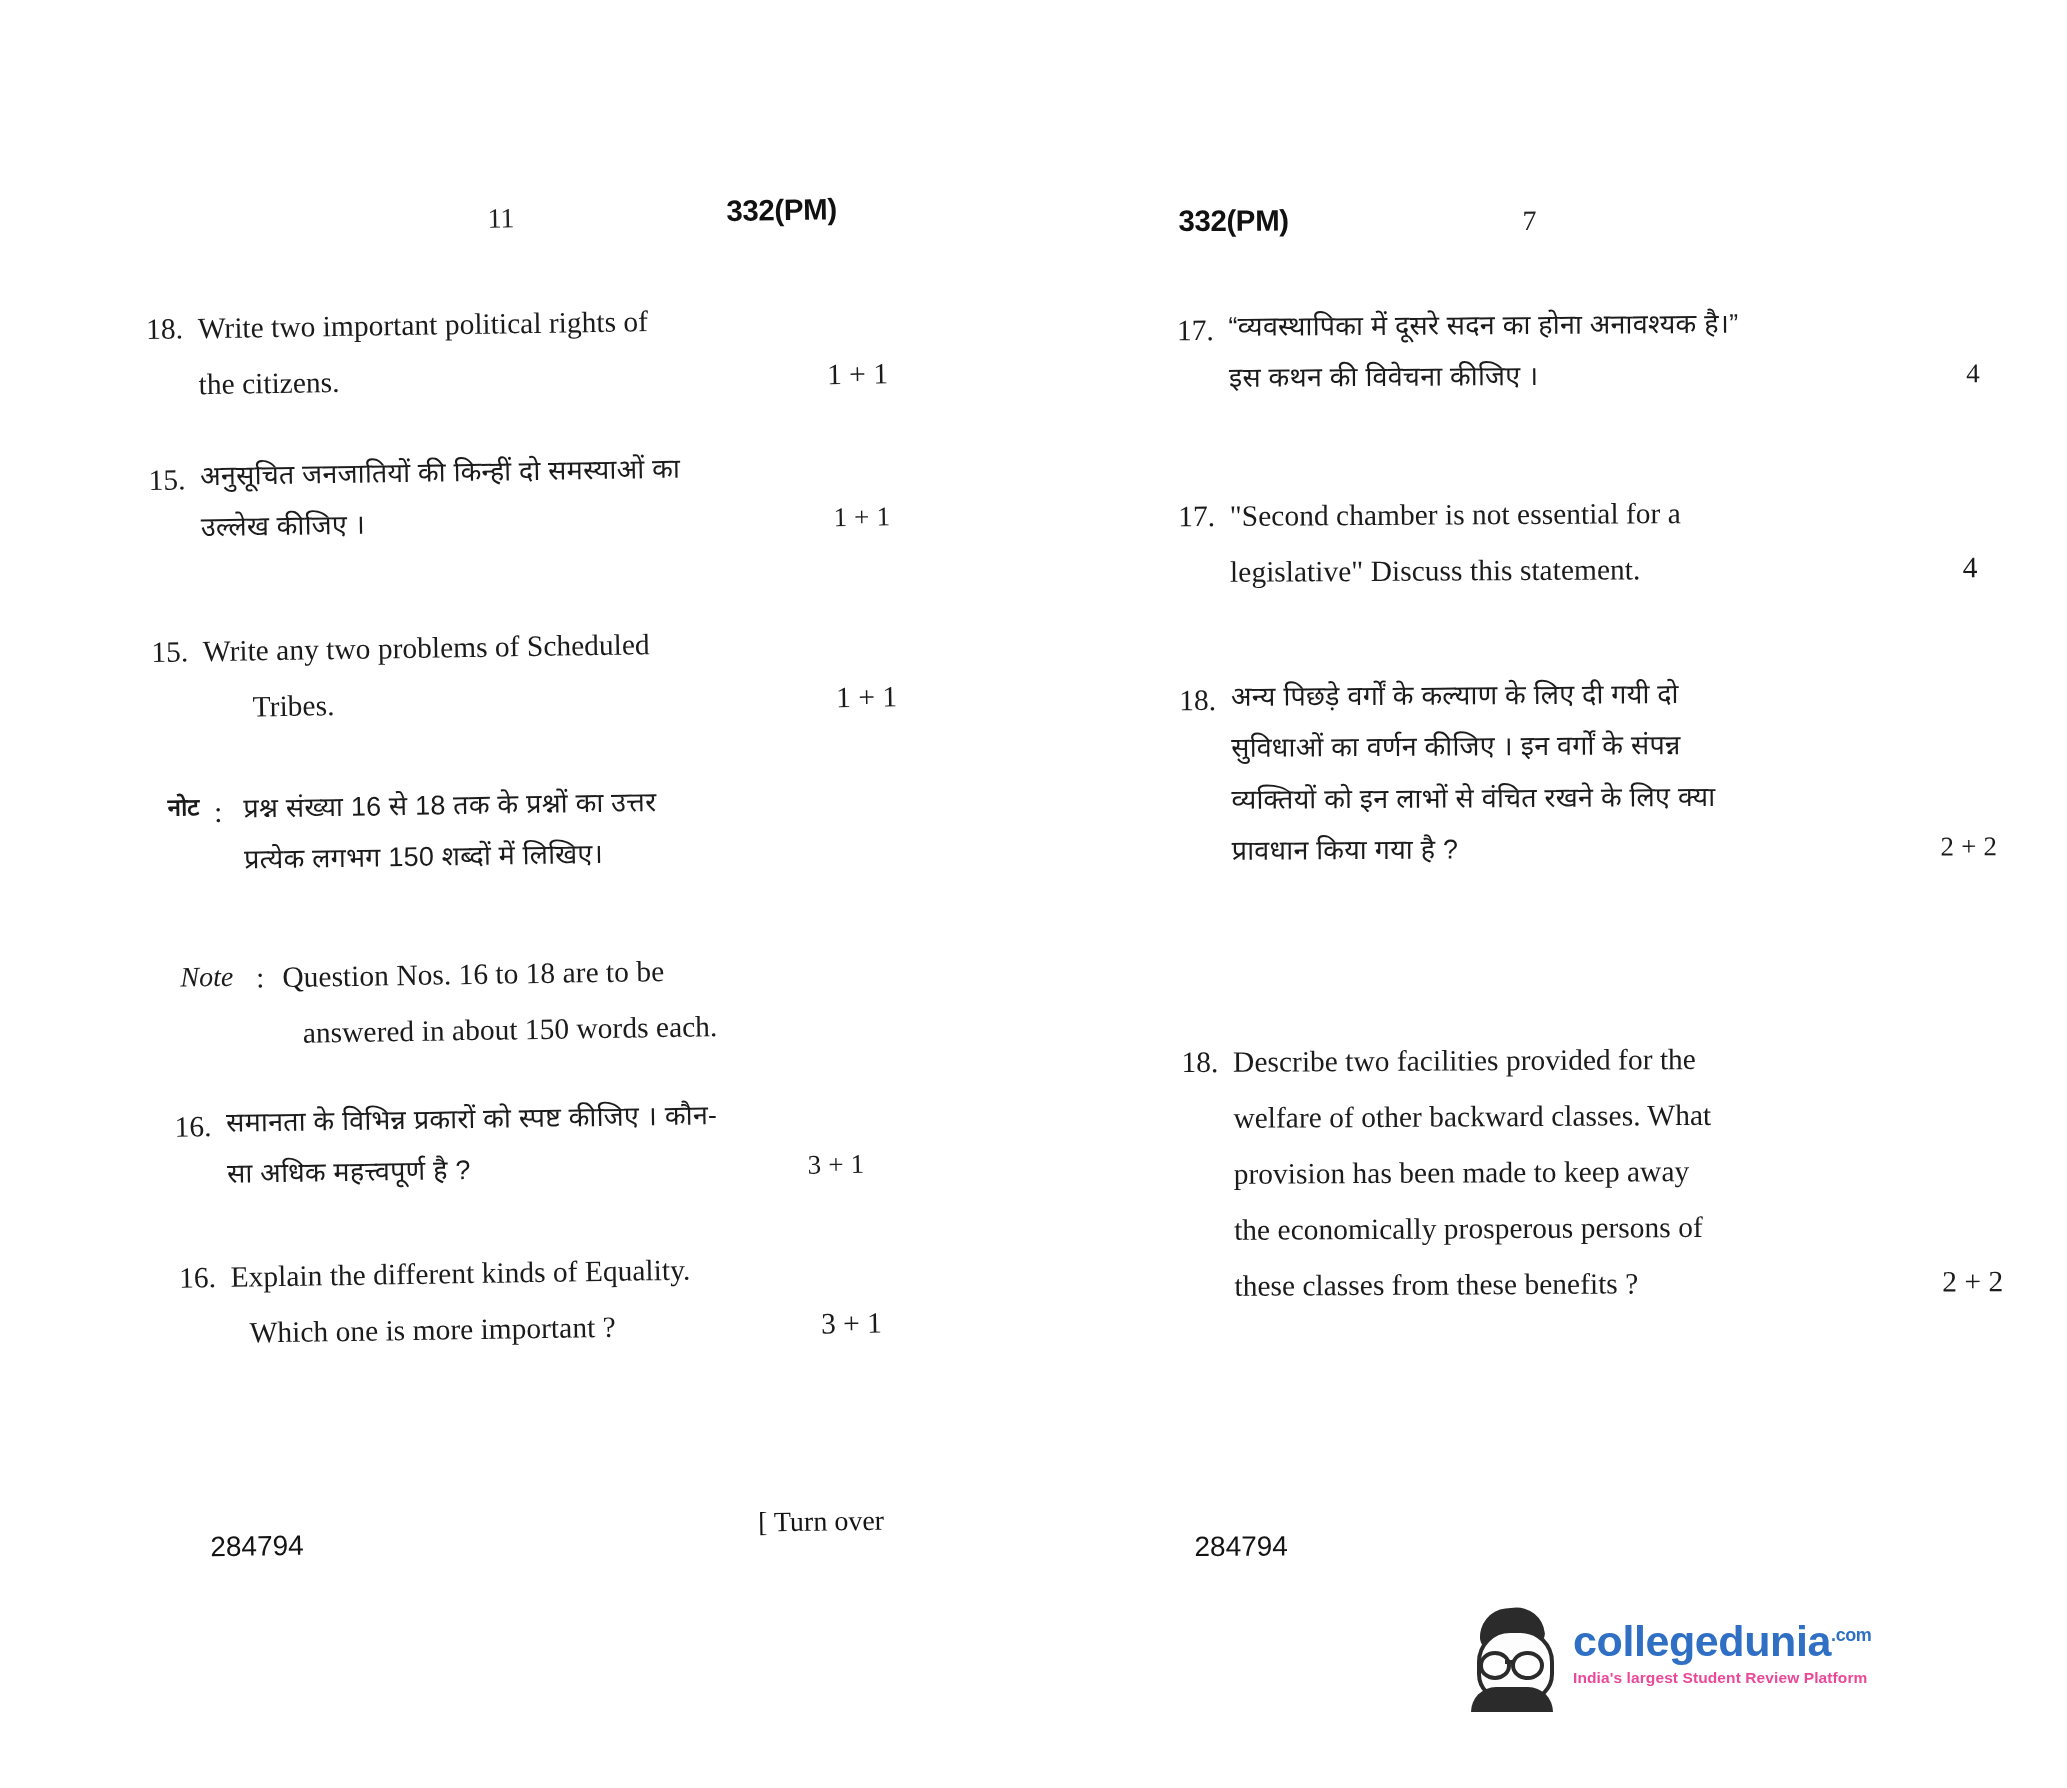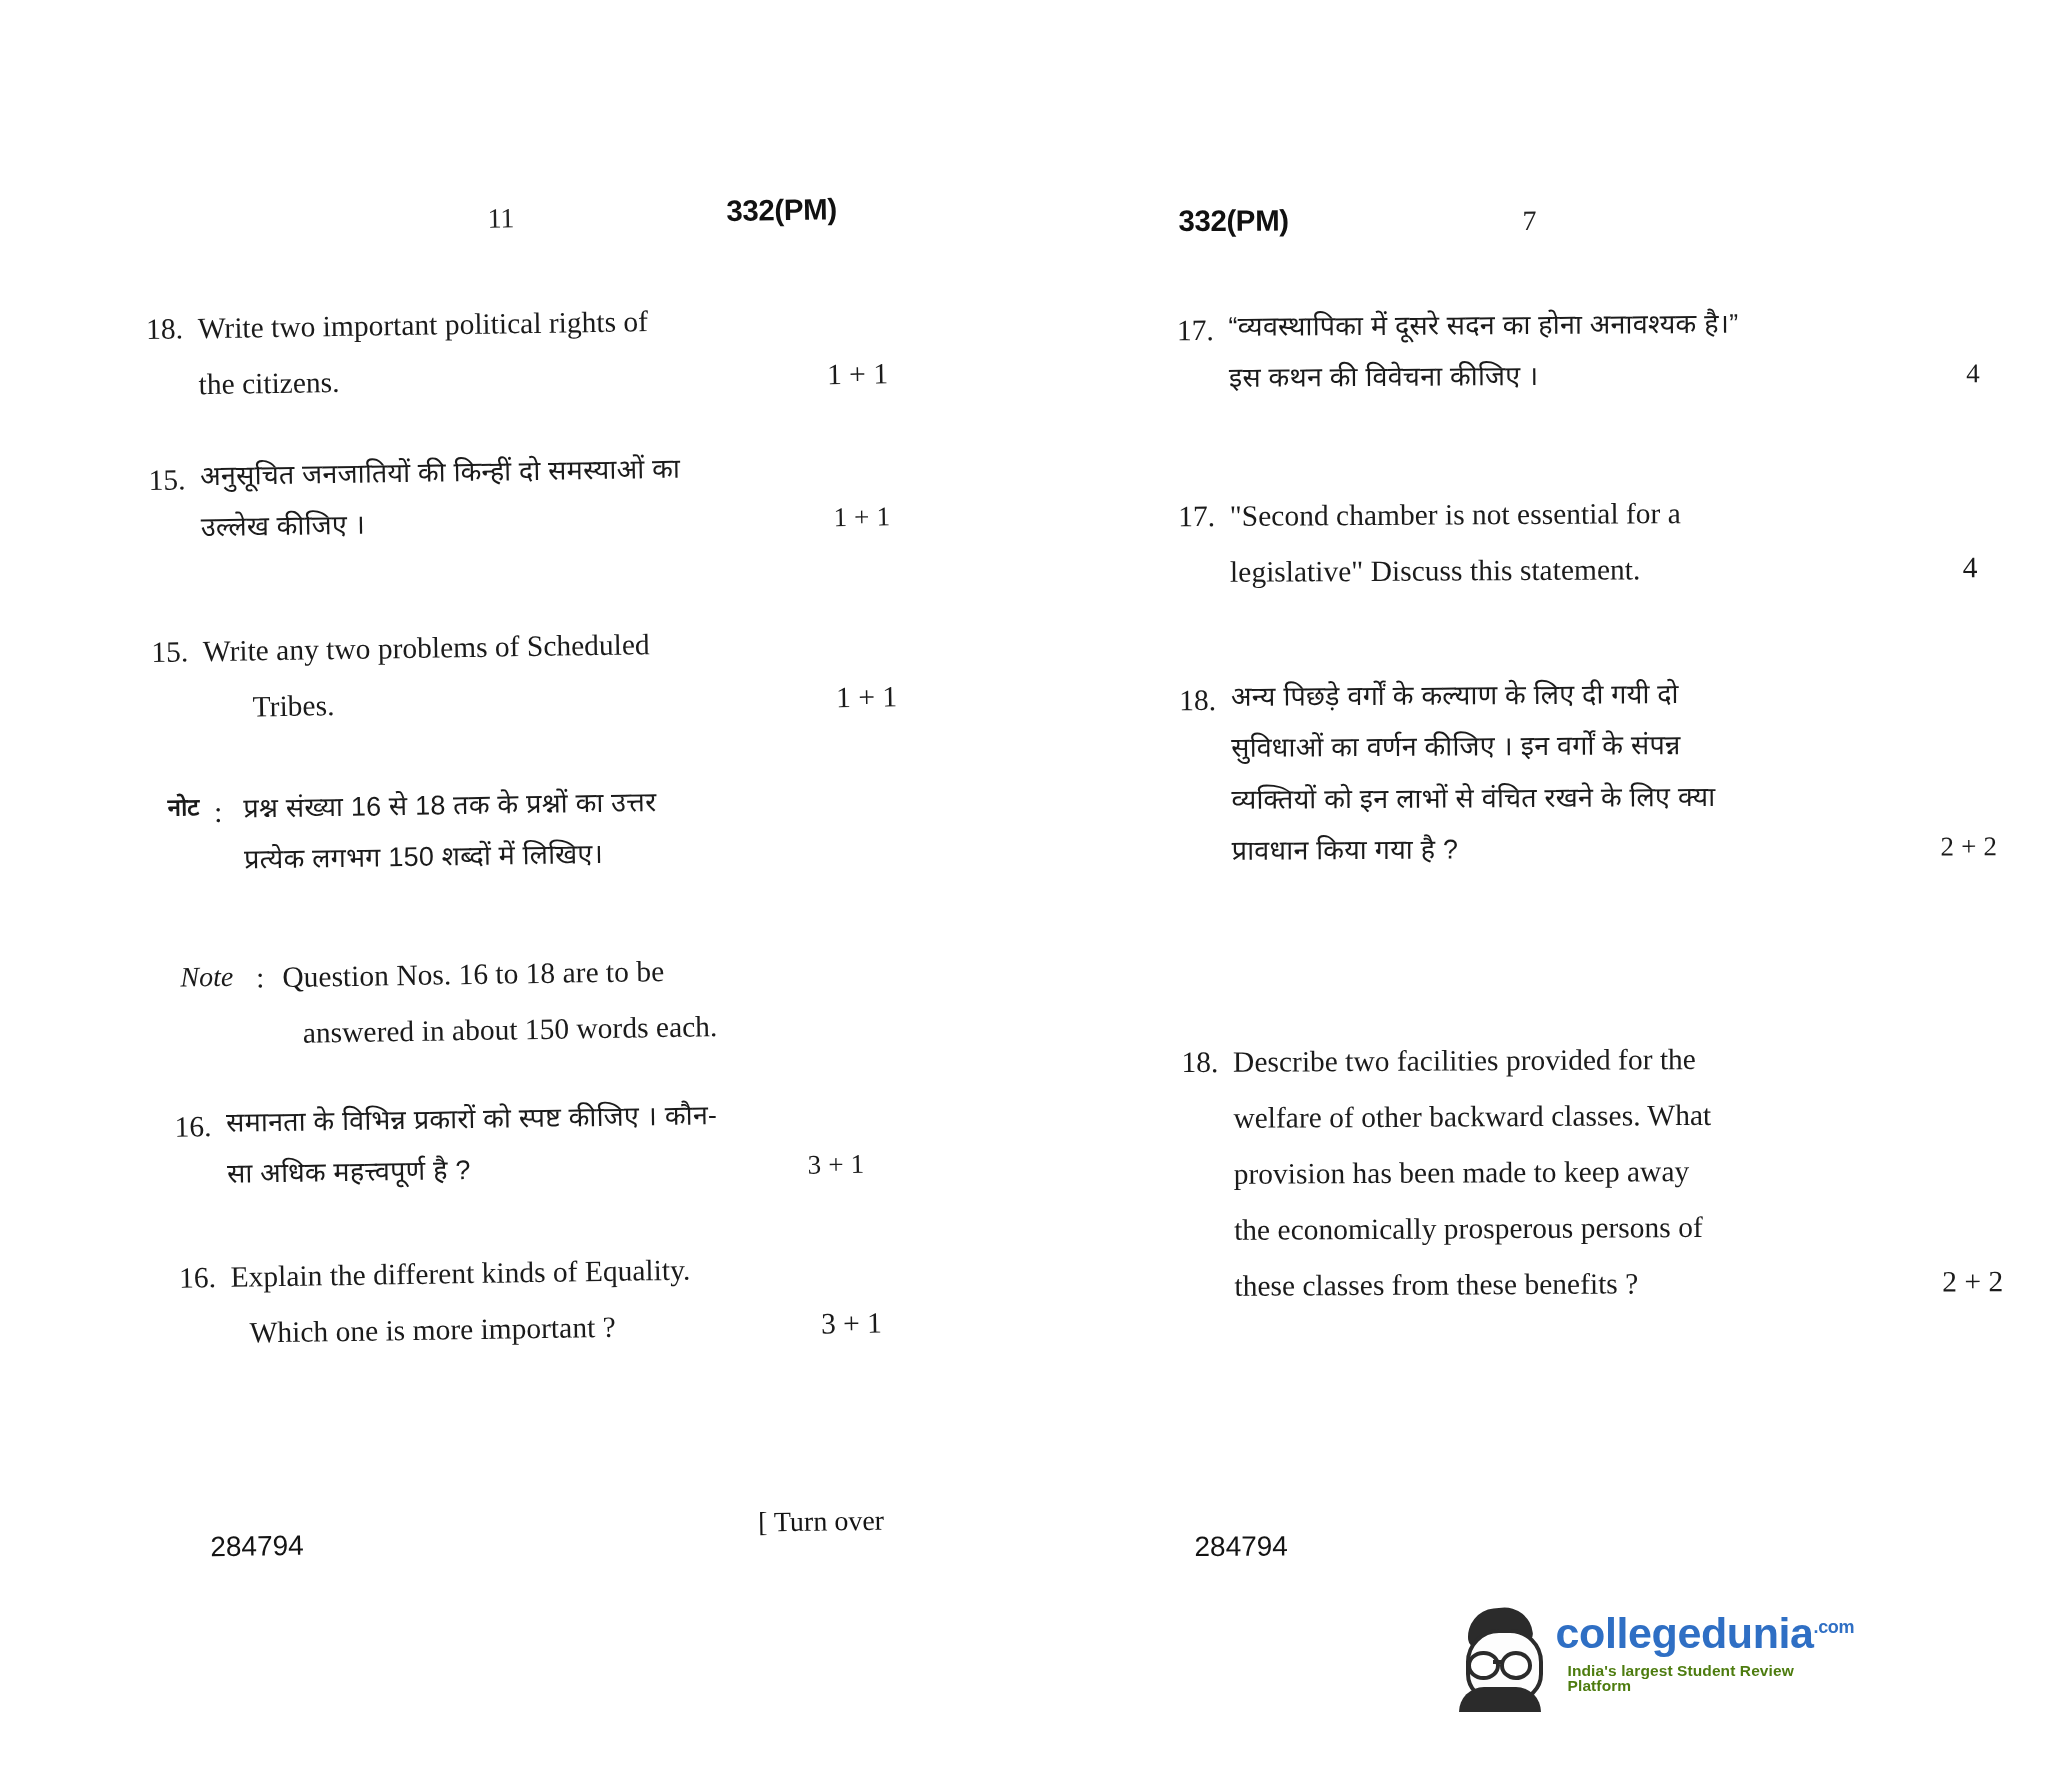--- a/index.html
+++ b/index.html
@@ -118,22 +118,21 @@
 
   
   #logo {
     position: absolute;
     left: 1469px;
     top: 1600px;
     width: 385px;
     height: 106px;
     display: flex;
     align-items: center;
-    gap: 13px;
-    justify-content: flex-end;
+    gap: 19px;
   }
   .logo-face {
     position: relative;
     width: 85px;
     height: 90px;
     flex: 0 0 auto;
   }
   .logo-face .hair {
     position: absolute;
     left: 9.8px; top: 0;
@@ -190,23 +189,22 @@
     font-size: 18px;
     color: #2f6fc4;
     font-weight: bold;
     vertical-align: super;
   }
   .logo-tag {
     margin-top: 7.4px;
     font-family: "Liberation Sans", sans-serif;
     font-size: 15.5px;
     font-weight: bold;
-    color: #4d7c0f;
+    color: #ec4899;
     letter-spacing: 0.1px;
-    margin-left: 12px;
   }
 </style>
 </head>
 <body>
 
 <div class="page" id="page-left">
   <div class="content">
 
     <div class="pg-header">
       <div class="pg-num" id="left-pg-num">11</div>

